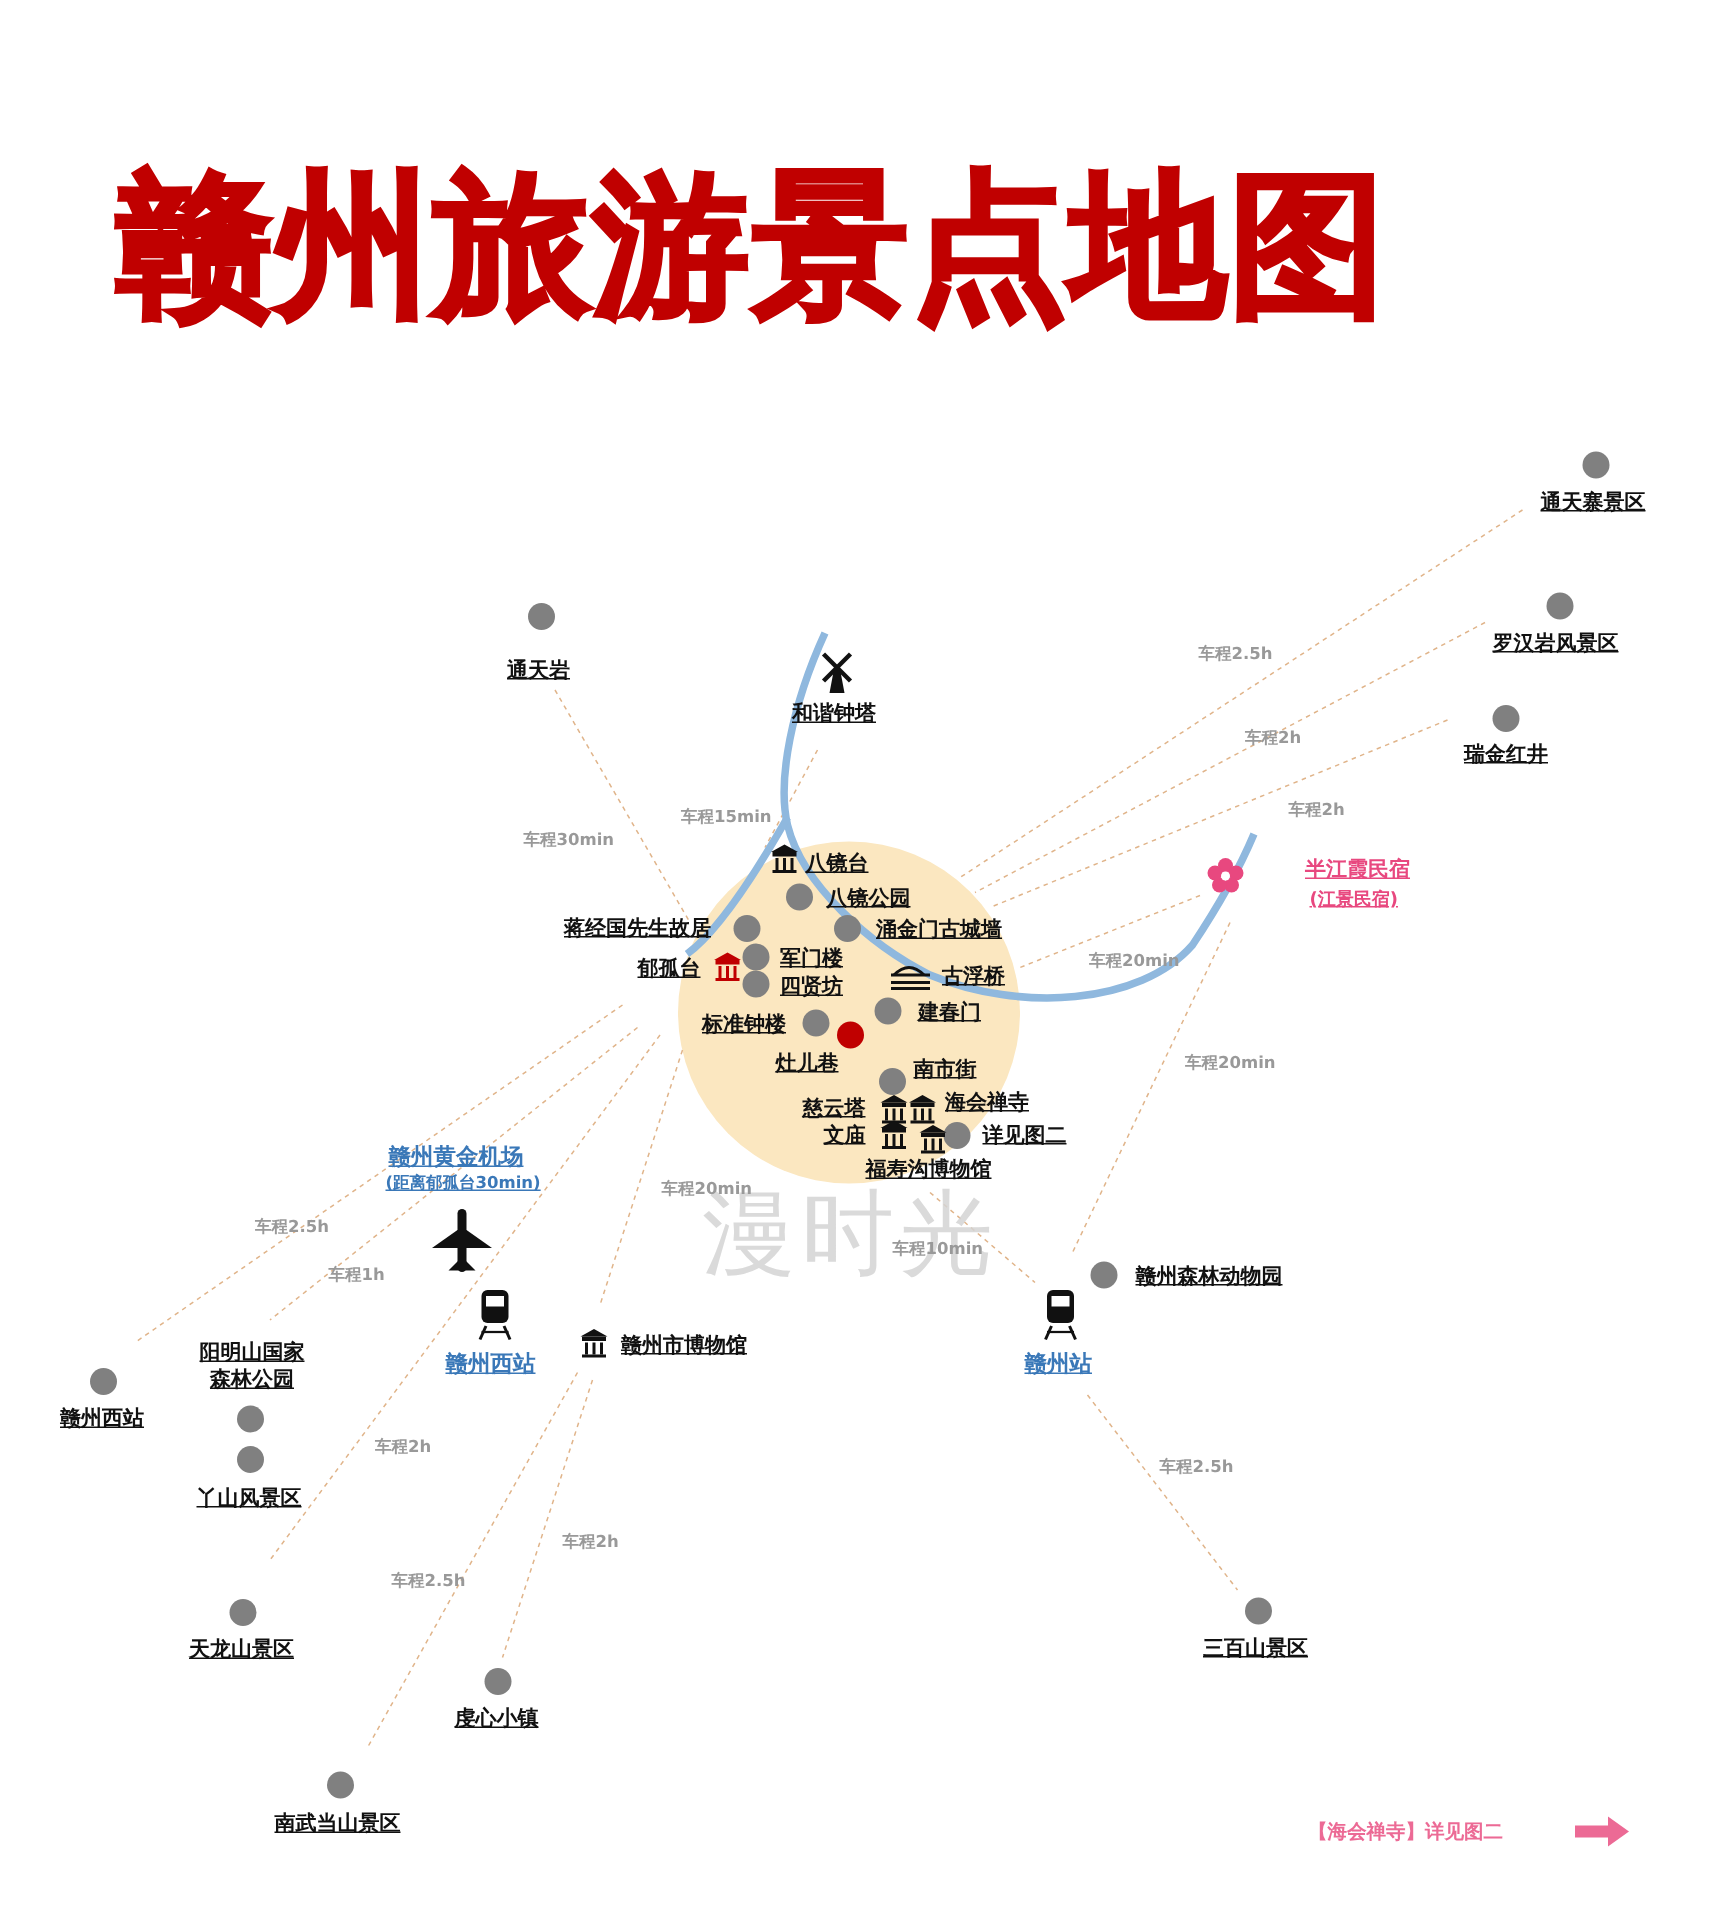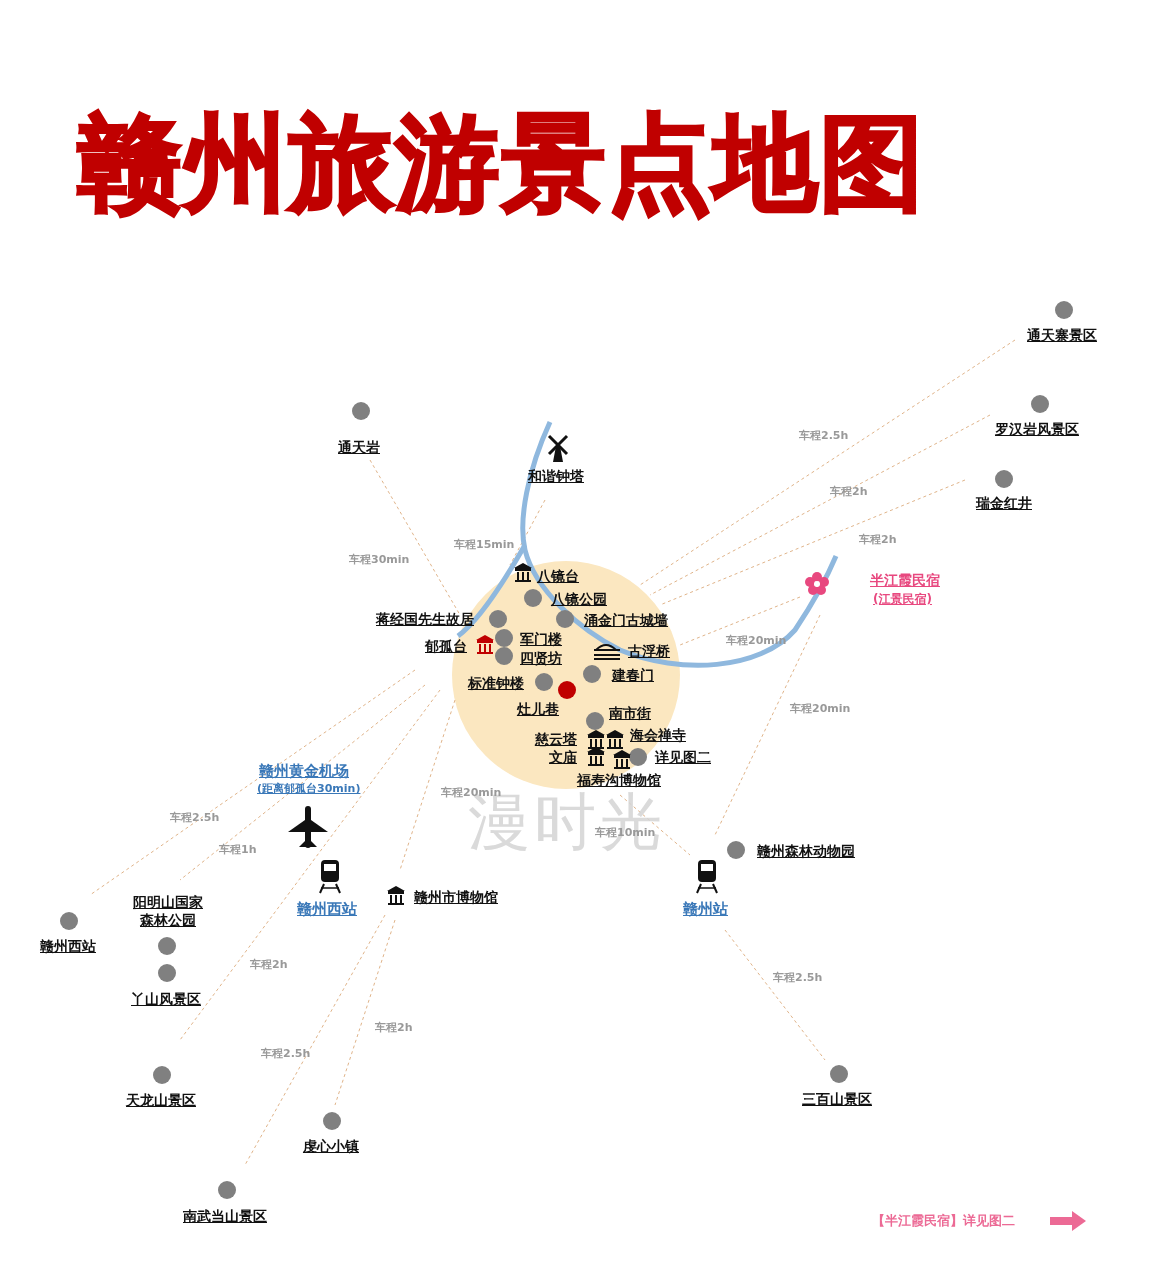--- a/index.html
+++ b/index.html
@@ -227,13 +227,13 @@
 <div class="dist" style="left:790px;top:701px">车程20min</div>
 <div class="dist" style="left:170px;top:810px">车程2.5h</div>
 <div class="dist" style="left:219px;top:842px">车程1h</div>
 <div class="dist" style="left:441px;top:785px">车程20min</div>
 <div class="dist" style="left:595px;top:825px">车程10min</div>
 <div class="dist" style="left:250px;top:957px">车程2h</div>
 <div class="dist" style="left:261px;top:1046px">车程2.5h</div>
 <div class="dist" style="left:375px;top:1020px">车程2h</div>
 <div class="dist" style="left:773px;top:970px">车程2.5h</div>
 
-<div class="footer">【半江霞民宿】详见图二</div>
+<div class="footer">【海会禅寺】详见图二</div>
 
 </body></html>

